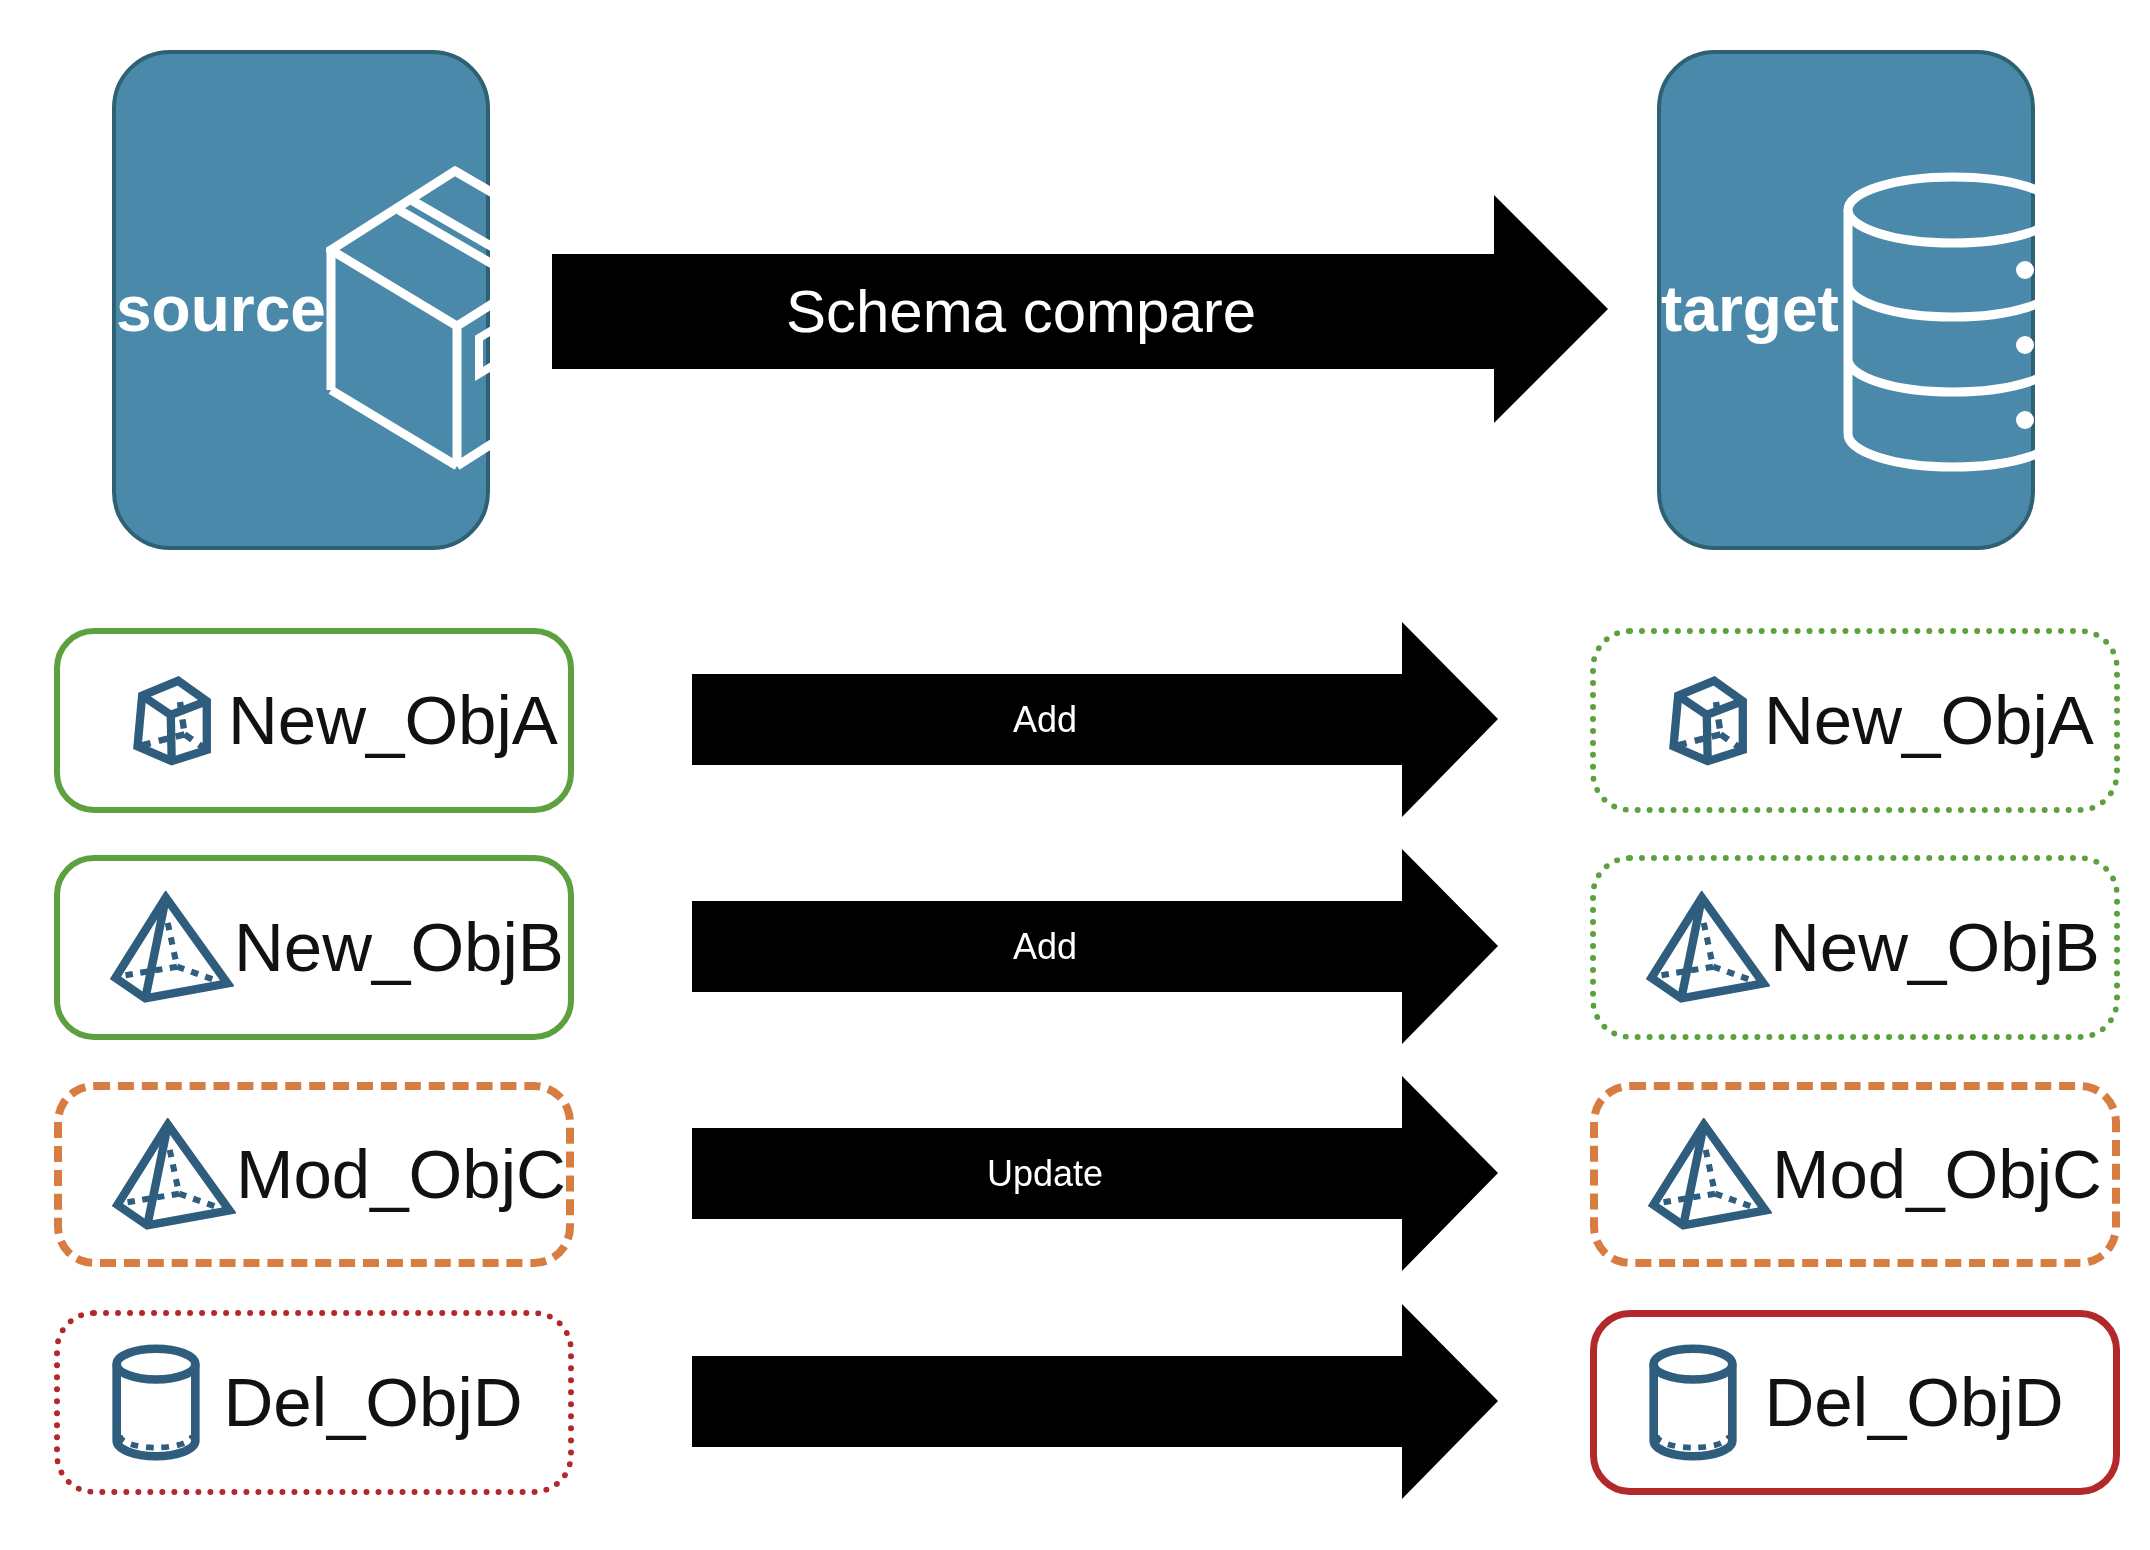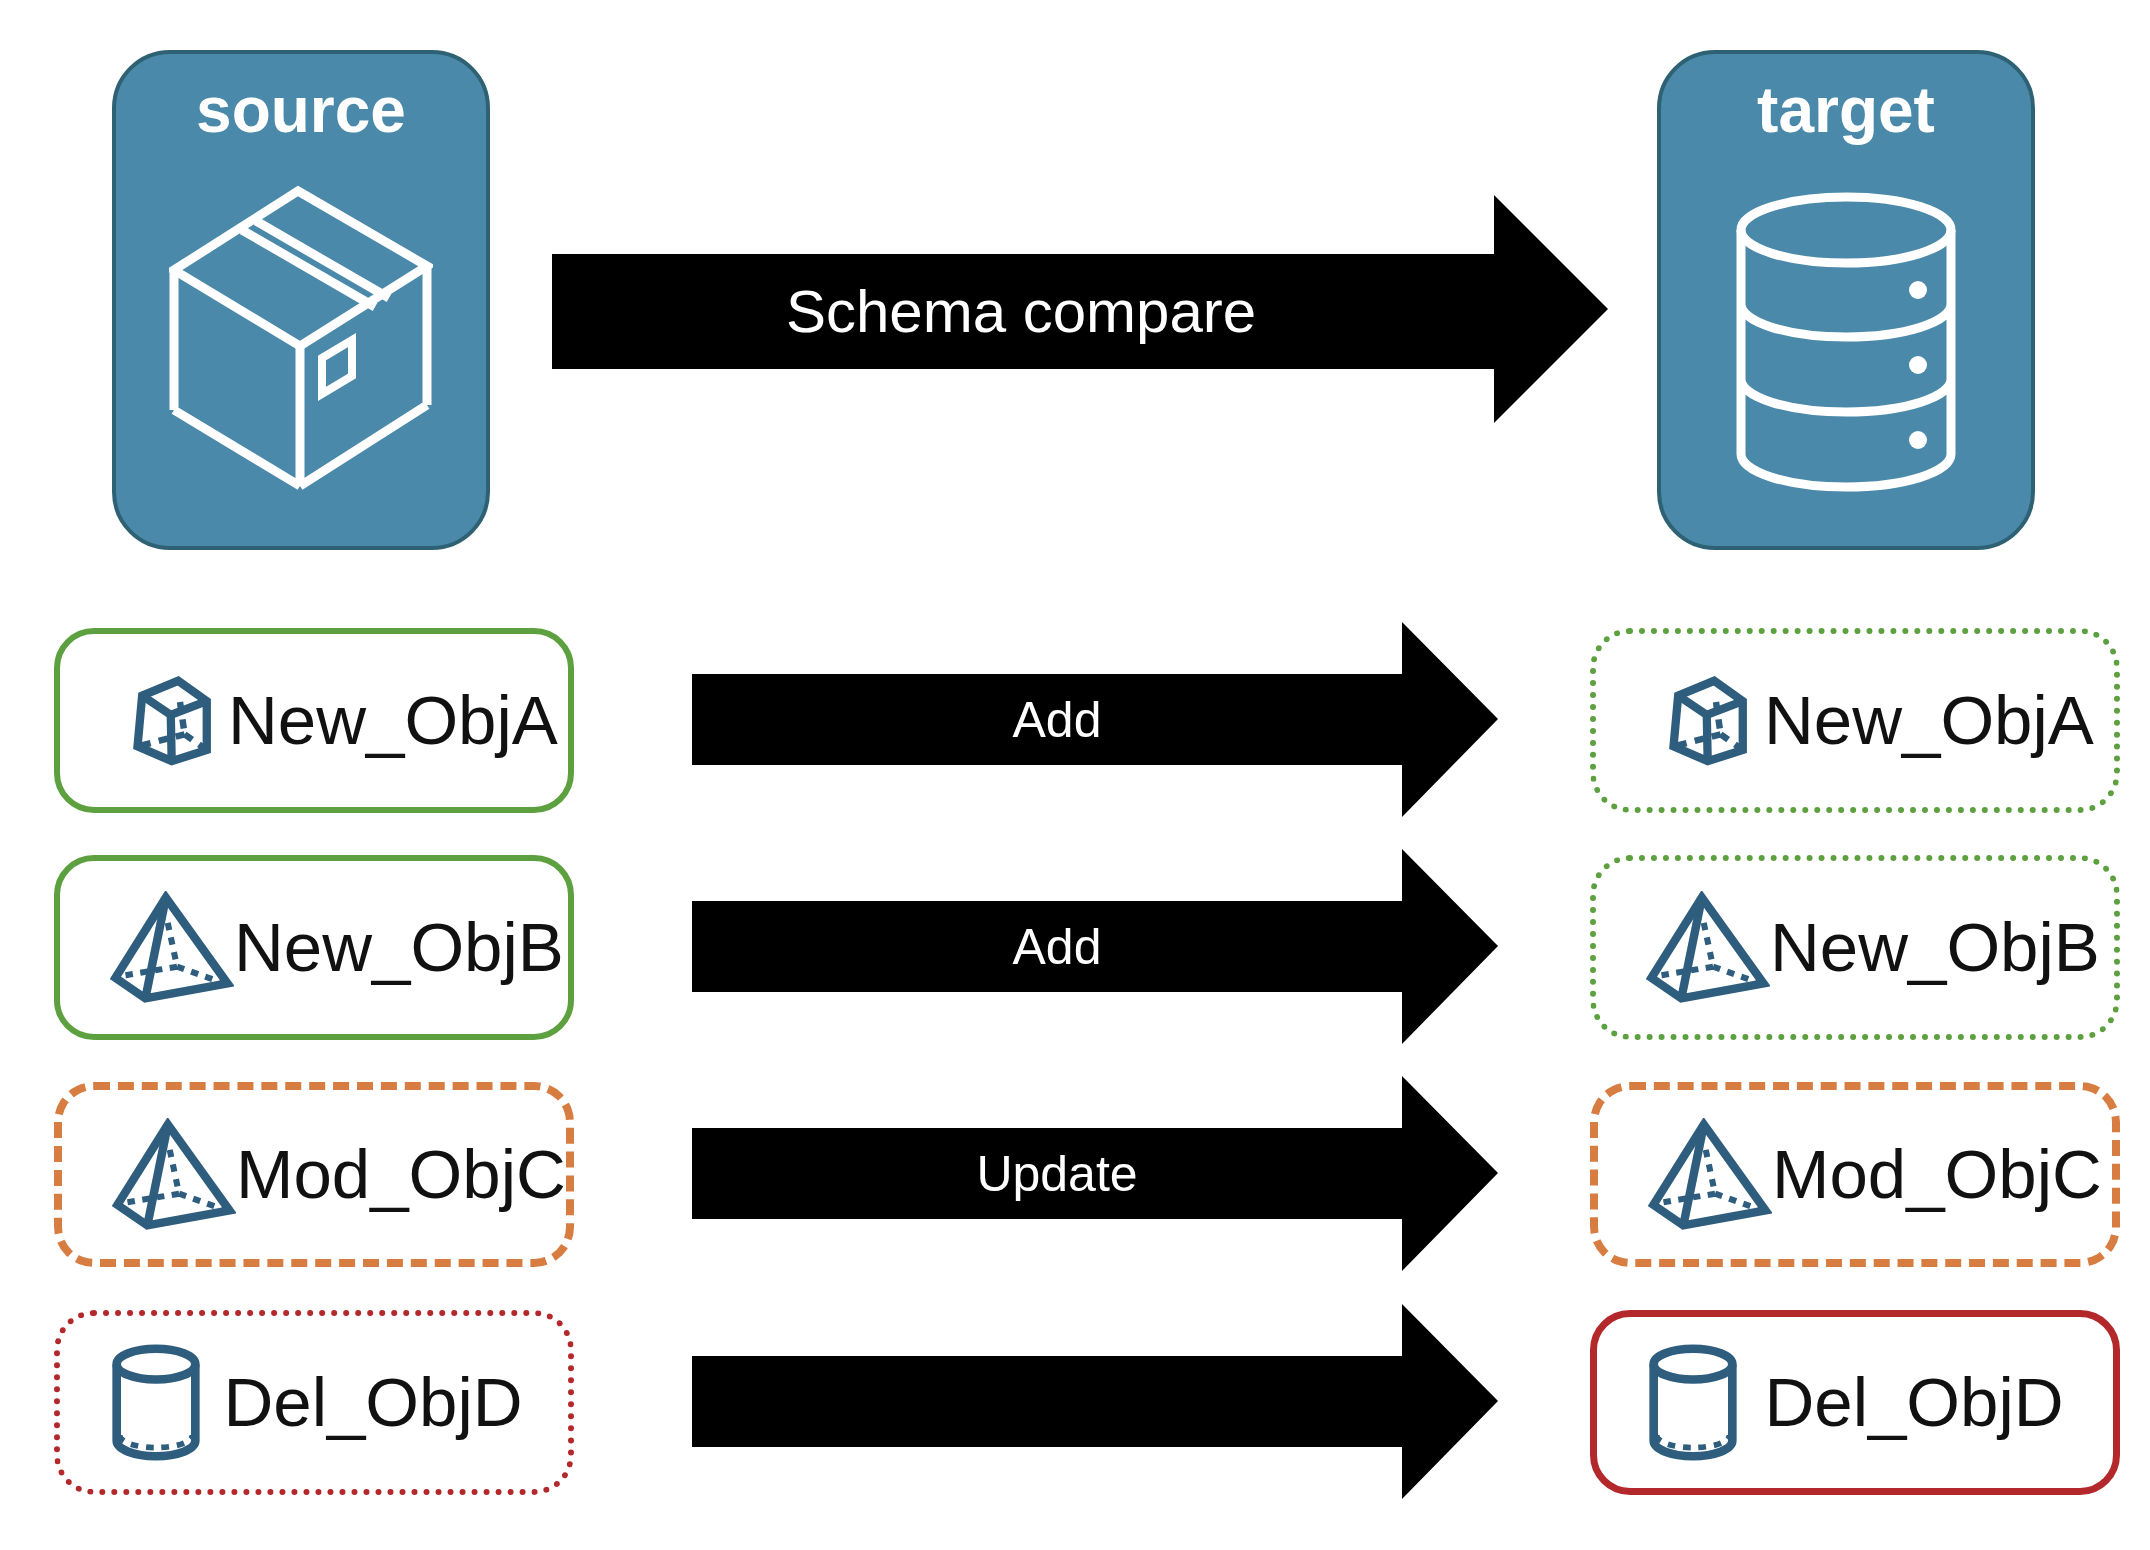--- a/index.html
+++ b/index.html
@@ -4,21 +4,21 @@
 <style>
   html,body{margin:0;padding:0;background:#ffffff;}
   .stage{
     position:relative;width:2150px;height:1550px;background:#ffffff;
     font-family:"Liberation Sans", sans-serif;overflow:hidden;
   }
   
   .panel{
     position:absolute;top:50px;width:378px;height:500px;box-sizing:border-box;
     background:var(--panel-fill);border:4px solid var(--panel-border);
-    border-radius:58px;display:flex;flex-direction:column;align-items:center;
+    border-radius:58px;display:flex;flex-direction:row;align-items:center;
   }
   .panel.source{left:112px;}
   .panel.target{left:1657px;}
   .ptitle{margin-top:20px;font-size:64px;font-weight:bold;color:var(--panel-title);line-height:1.15;}
   .panel .bigicon{flex:0 0 auto;}
   .panel .bigicon.pkg{margin-top:38px;}
   .panel .bigicon.db{margin-top:44px;}
 
   
   .schema-arrow{position:absolute;left:548px;top:190px;width:1065px;height:238px;}
@@ -41,23 +41,23 @@
   .box[data-border="green-solid"]  {border:6px solid  var(--green);}
   .box[data-border="green-dotted"] {border:6px dotted var(--green);}
   .box[data-border="orange-dashed"]{border:8px dashed var(--orange);}
   .box[data-border="red-dotted"]   {border:6px dotted var(--red);}
   .box[data-border="red-solid"]    {border:7px solid  var(--red);}
   .box .objicon{flex:0 0 auto;color:var(--icon-blue);}
   .box .lbl{flex:1;text-align:center;font-size:69px;color:var(--label-text);}
 
   .row-arrow{position:absolute;left:688px;top:-11px;width:815px;height:205px;}
   .row-arrow .alabel{
-    position:absolute;left:12px;top:57px;width:714px;height:91px;
+    position:absolute;left:0;top:57px;width:714px;height:91px;
     display:flex;align-items:center;justify-content:center;
-    font-size:50px;color:var(--arrow-text);text-align:center;
+    font-size:36px;color:var(--arrow-text);text-align:center;
   }
 
   .defs{position:absolute;width:0;height:0;overflow:hidden;}
 </style>
 </head>
 <body>
 
 <svg class="defs" aria-hidden="true">
   <defs>
 

